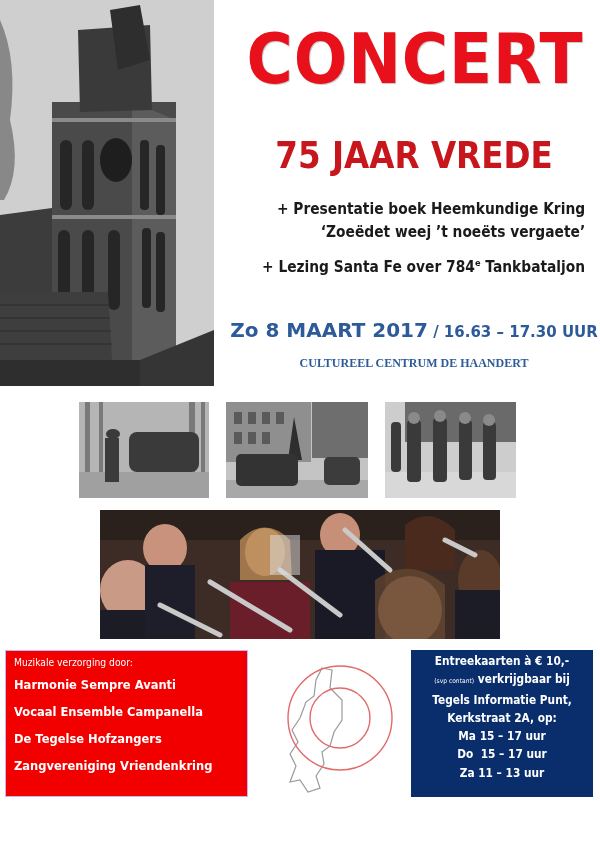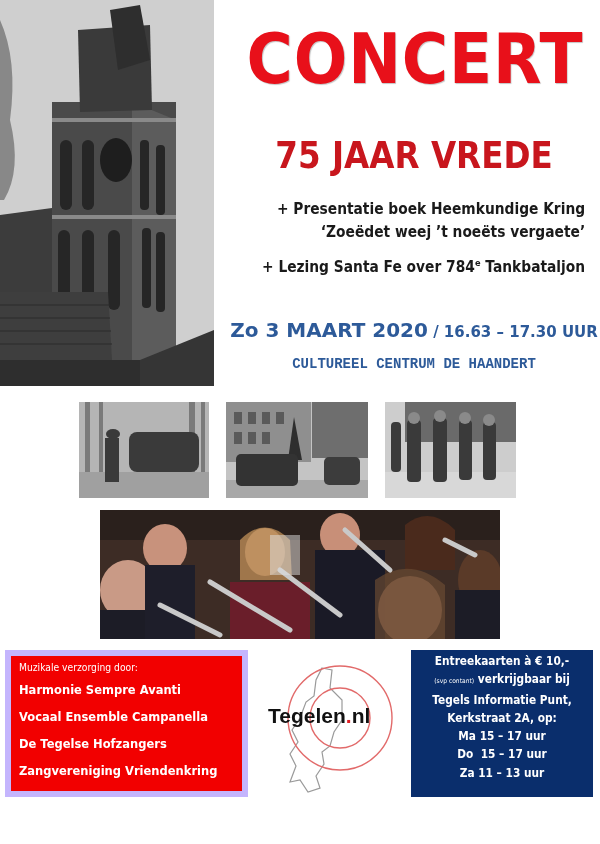--- a/index.html
+++ b/index.html
@@ -39,21 +39,21 @@
 
   .date-line {
     position: absolute; left: 228px; top: 318px; width: 372px; text-align: center;
     color: #2d5a99; font-weight: bold; font-family: "DejaVu Sans", sans-serif;
     white-space: nowrap;
   }
   .date-line .big { font-size: 20px; }
   .date-line .small { font-size: 15px; }
   .venue {
     position: absolute; left: 228px; top: 356px; width: 372px; text-align: center;
-    color: #2d5a99; font-weight: bold; font-size: 14px; font-family: Liberation Mono, monospace;
+    color: #2d5a99; font-weight: bold; font-size: 12px; font-family: Liberation Serif, serif;
   }
 
   
   .ww-photo {
     position: absolute; top: 402px; height: 96px; overflow: hidden;
     background: #9a9a9a;
   }
   .ww-photo svg { width: 100%; height: 100%; display: block; }
   #ww1 { left: 79px; width: 130px; }
   #ww2 { left: 226px; width: 142px; }
@@ -62,21 +62,21 @@
   
   .band-photo {
     position: absolute; left: 100px; top: 510px; width: 400px; height: 129px;
     overflow: hidden; background: #3a2a24;
   }
   .band-photo svg { width: 100%; height: 100%; display: block; }
 
   
   .red-box {
     position: absolute; left: 5px; top: 650px; width: 243px; height: 147px;
-    background: #f20000; border: 6px solid #c4b5fd; color: #ffffff;
+    background: #f20000; border: 1px solid #c4b5fd; color: #ffffff;
     padding: 6px 8px;
     font-family: "DejaVu Sans", sans-serif;
   }
   .red-box .intro { font-size: 10px; margin-bottom: 9px; transform: scaleX(0.92); transform-origin: left; white-space: nowrap; }
   .red-box .performer { font-size: 12.5px; font-weight: bold; margin-bottom: 12px; white-space: nowrap; transform: scaleX(0.92); transform-origin: left; }
 
   
   .logo {
     position: absolute; left: 260px; top: 660px; width: 140px; height: 140px;
   }
@@ -147,21 +147,21 @@
 <div class="title-vrede">75 JAAR VREDE</div>
 
 <div class="lines">
   <span class="l">+ Presentatie boek Heemkundige Kring</span>
   <span class="l">‘Zoeëdet weej ’t noeëts vergaete’</span>
   <div class="gap"></div>
   <span class="l"><span>+ Lezing Santa Fe over 784</span><sup>e</sup><span> Tankbataljon</span></span>
 </div>
 
 <div class="date-line">
-  <span class="big">Zo 3 MAART 2020</span><span class="small"> / 16.63 – 17.30 UUR</span>
+  <span class="big">Zo 8 MAART 2017</span><span class="small"> / 16.63 – 17.30 UUR</span>
 </div>
 <div class="venue">CULTUREEL CENTRUM DE HAANDERT</div>
 
 <div class="ww-photo" id="ww1">
   <svg viewBox="0 0 130 96" preserveAspectRatio="none">
     <rect width="130" height="96" fill="#b5b5b5"></rect>
     <g fill="#7a7a7a">
         <rect x="6" y="0" width="5" height="70"></rect>
         <rect x="20" y="0" width="4" height="70"></rect>
         <rect x="110" y="0" width="6" height="70"></rect>
@@ -255,21 +255,20 @@
   <div class="performer">De Tegelse Hofzangers</div>
   <div class="performer">Zangvereniging Vriendenkring</div>
 </div>
 
 <div class="logo">
   <svg viewBox="0 0 140 140">
     <path d="M62 8 L72 10 L70 28 L82 40 L82 60 L74 72 L70 86 L62 92 L64 104 L56 116 L60 128 L48 132 L40 120 L30 122 L36 106 L30 94 L38 82 L32 70 L40 58 L46 42 L54 36 L56 20 Z" fill="none" stroke="#9a9a9a" stroke-width="1.2"></path>
     <circle cx="80" cy="58" r="52" fill="none" stroke="#e26a6a" stroke-width="1.4"></circle>
     <circle cx="80" cy="58" r="30" fill="none" stroke="#e26a6a" stroke-width="1.4"></circle>
   </svg>
-  <div class="logo-text"><span>Tegelen</span><span class="dot">.</span><span>nl</span></div>
 </div>
 
 <div class="blue-box">
   <span class="row">Entreekaarten à € 10,-</span>
   <span class="row"><span class="tiny">(svp contant)</span><span> verkrijgbaar bij</span></span>
   <span class="row">Tegels Informatie Punt,</span>
   <span class="row">Kerkstraat 2A, op:</span>
   <span class="row" style="white-space: pre;">Ma 15 – 17 uur</span>
   <span class="row" style="white-space: pre;">Do  15 – 17 uur</span>
   <span class="row" style="white-space: pre;">Za 11 – 13 uur</span>

